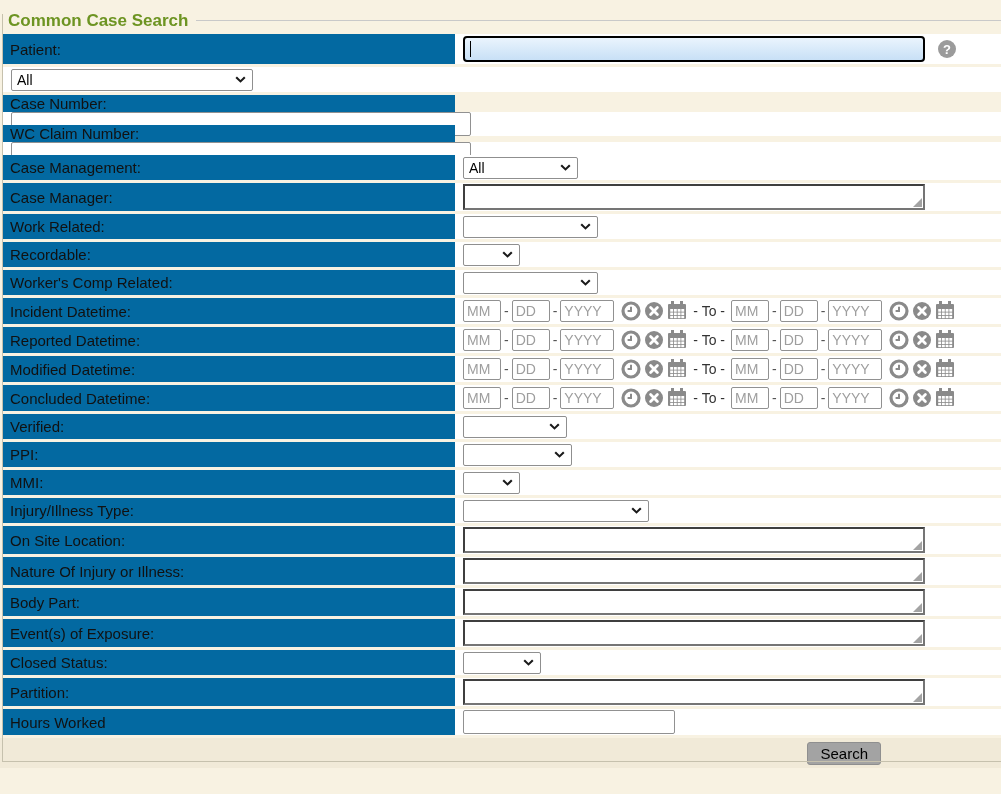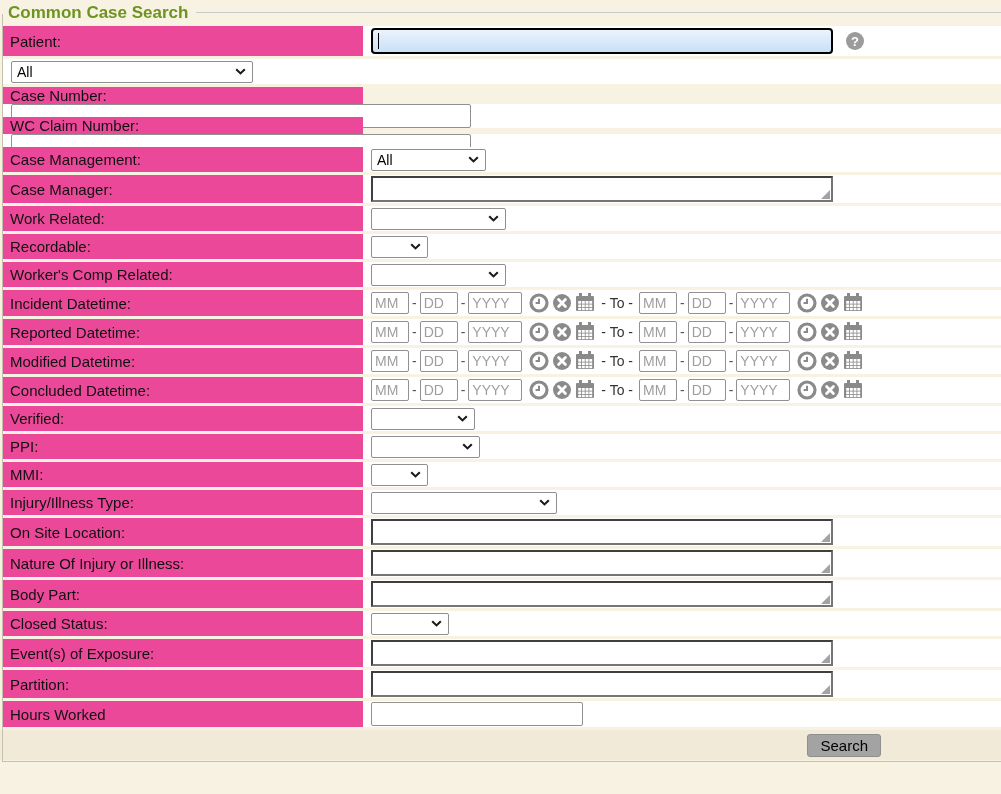--- a/index.html
+++ b/index.html
@@ -1,30 +1,30 @@
 <!DOCTYPE html>
 <html><head>
 <meta charset="utf-8">
 <style>
   * { box-sizing: border-box; margin: 0; padding: 0; }
   html,body { width:1001px; height:794px; }
   body { font-family: "Liberation Sans", sans-serif; background:#f8f2e2; }
   .page { position:relative; width:1001px; height:794px; overflow:hidden; background:#f8f2e2; }
 
   
-  .header { display:flex; align-items:center; height:26px; padding-left:8px; }
+  .header { display:flex; align-items:center; height:26px; padding-left:8px;margin-top:8px; }
   .title { color:#6d9422; font-weight:bold; font-size:17px; white-space:nowrap; }
   .legend-line { flex:1; border-top:1px solid #c9c9c9; margin-left:8px; margin-top:-2px; }
   .fs-left { position:absolute; left:2px; top:14px; height:747px; border-left:1px solid #c6c1ad; }
   .fs-bottom { position:absolute; left:2px; right:0; top:761px; border-top:1px solid #c6c1ad; }
 
   
   .rows { margin-left:3px; }
   .row { display:flex; margin-bottom:3px; }
-  .label-cell { width:360px; background:#ec4899; display:flex; align-items:center;
+  .label-cell { width:452px; background:#0369a1; display:flex; align-items:center;
                 padding-left:7px; font-size:15px; color:#111; flex:none; }
   .input-cell { flex:1; background:#fff; display:flex; align-items:center; padding-left:8px; }
 
   .r-patient { height:30px; }
   .r-select  { height:25px; }
   .r-text    { height:27px;flex-direction:column; }
   .r-ta      { height:28px; }
   .r-dt      { height:26px; }
   .r-hours   { height:26px; }
 
@@ -614,46 +614,46 @@
         <div class="ta-wrap grip-slot">
           <textarea class="ta" style=""></textarea>
 
   <span class="grip"><svg width="9" height="9" viewBox="0 0 9 9">
                 <polygon points="9,0 9,9 0,9" fill="#a3a3a3"></polygon>
               </svg></span>
 </div>
       </div>
     </div>
 
-    <div class="row r-select">
-      <div class="label-cell">Closed Status:</div>
-      <div class="input-cell">
-        <div class="select w78 chev-slot">
-          <span></span>
-
-  <svg class="chev" width="11" height="7" viewBox="0 0 11 7">
-              <path d="M1.2 1.2 L5.5 5.4 L9.8 1.2" fill="none" stroke="#1a1a1a" stroke-width="2.1"></path>
-            </svg>
-</div>
-      </div>
-    </div>
-
     <div class="row r-ta">
       <div class="label-cell">Event(s) of Exposure:</div>
       <div class="input-cell">
         <div class="ta-wrap grip-slot">
           <textarea class="ta" style=""></textarea>
 
   <span class="grip"><svg width="9" height="9" viewBox="0 0 9 9">
                 <polygon points="9,0 9,9 0,9" fill="#a3a3a3"></polygon>
               </svg></span>
 </div>
       </div>
     </div>
 
+    <div class="row r-select">
+      <div class="label-cell">Closed Status:</div>
+      <div class="input-cell">
+        <div class="select w78 chev-slot">
+          <span></span>
+
+  <svg class="chev" width="11" height="7" viewBox="0 0 11 7">
+              <path d="M1.2 1.2 L5.5 5.4 L9.8 1.2" fill="none" stroke="#1a1a1a" stroke-width="2.1"></path>
+            </svg>
+</div>
+      </div>
+    </div>
+
     <div class="row r-ta">
       <div class="label-cell">Partition:</div>
       <div class="input-cell">
         <div class="ta-wrap grip-slot">
           <textarea class="ta" style=""></textarea>
 
   <span class="grip"><svg width="9" height="9" viewBox="0 0 9 9">
                 <polygon points="9,0 9,9 0,9" fill="#a3a3a3"></polygon>
               </svg></span>
 </div>

